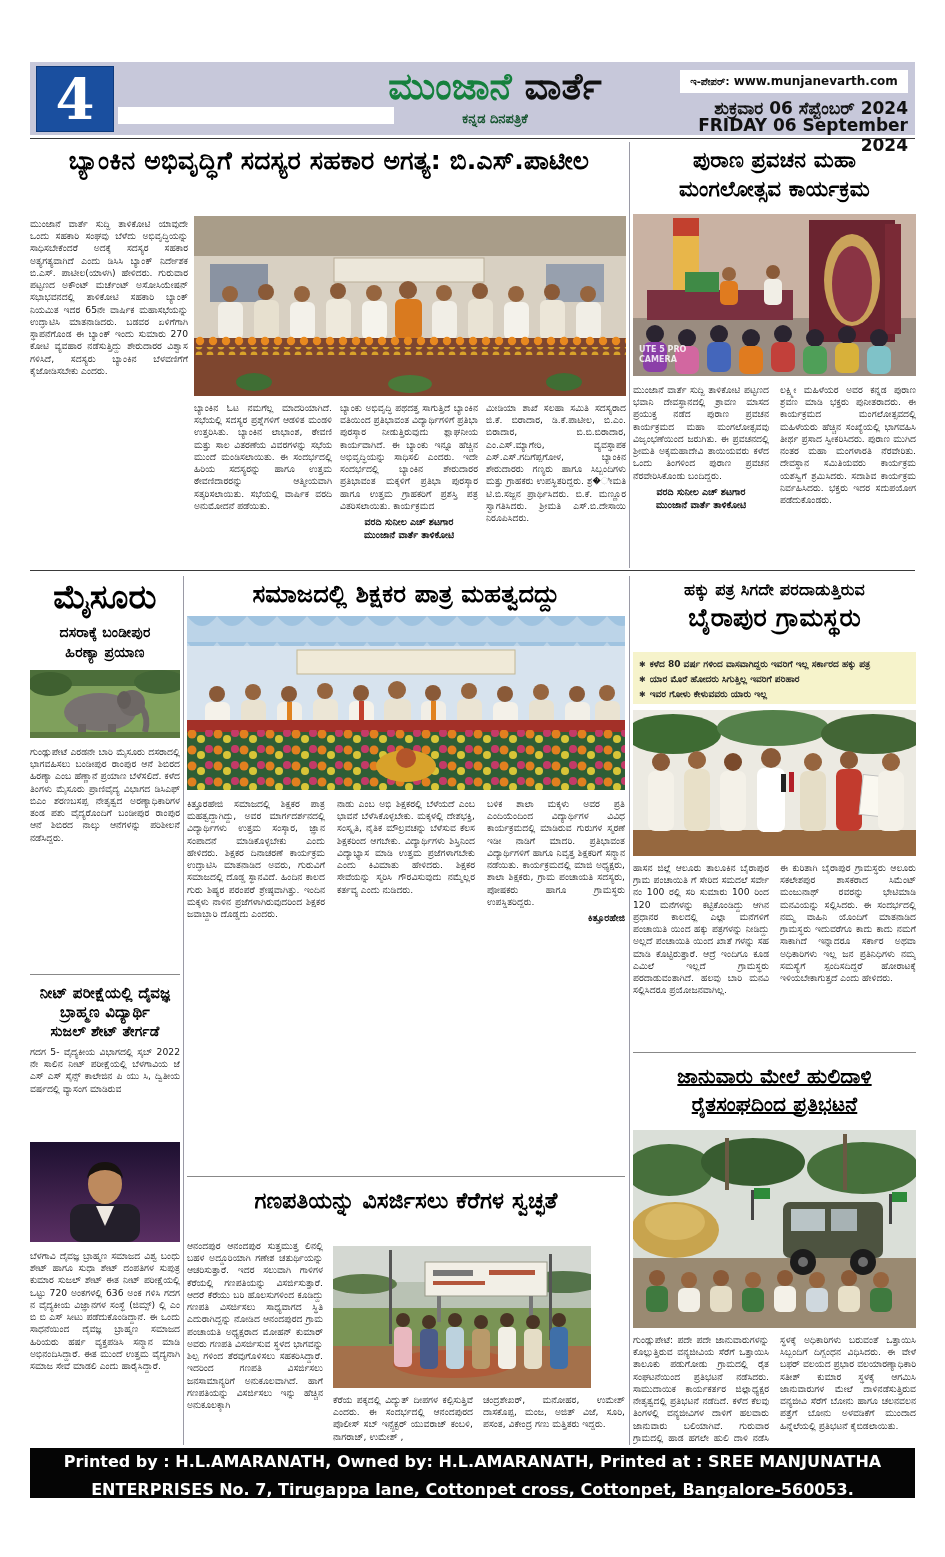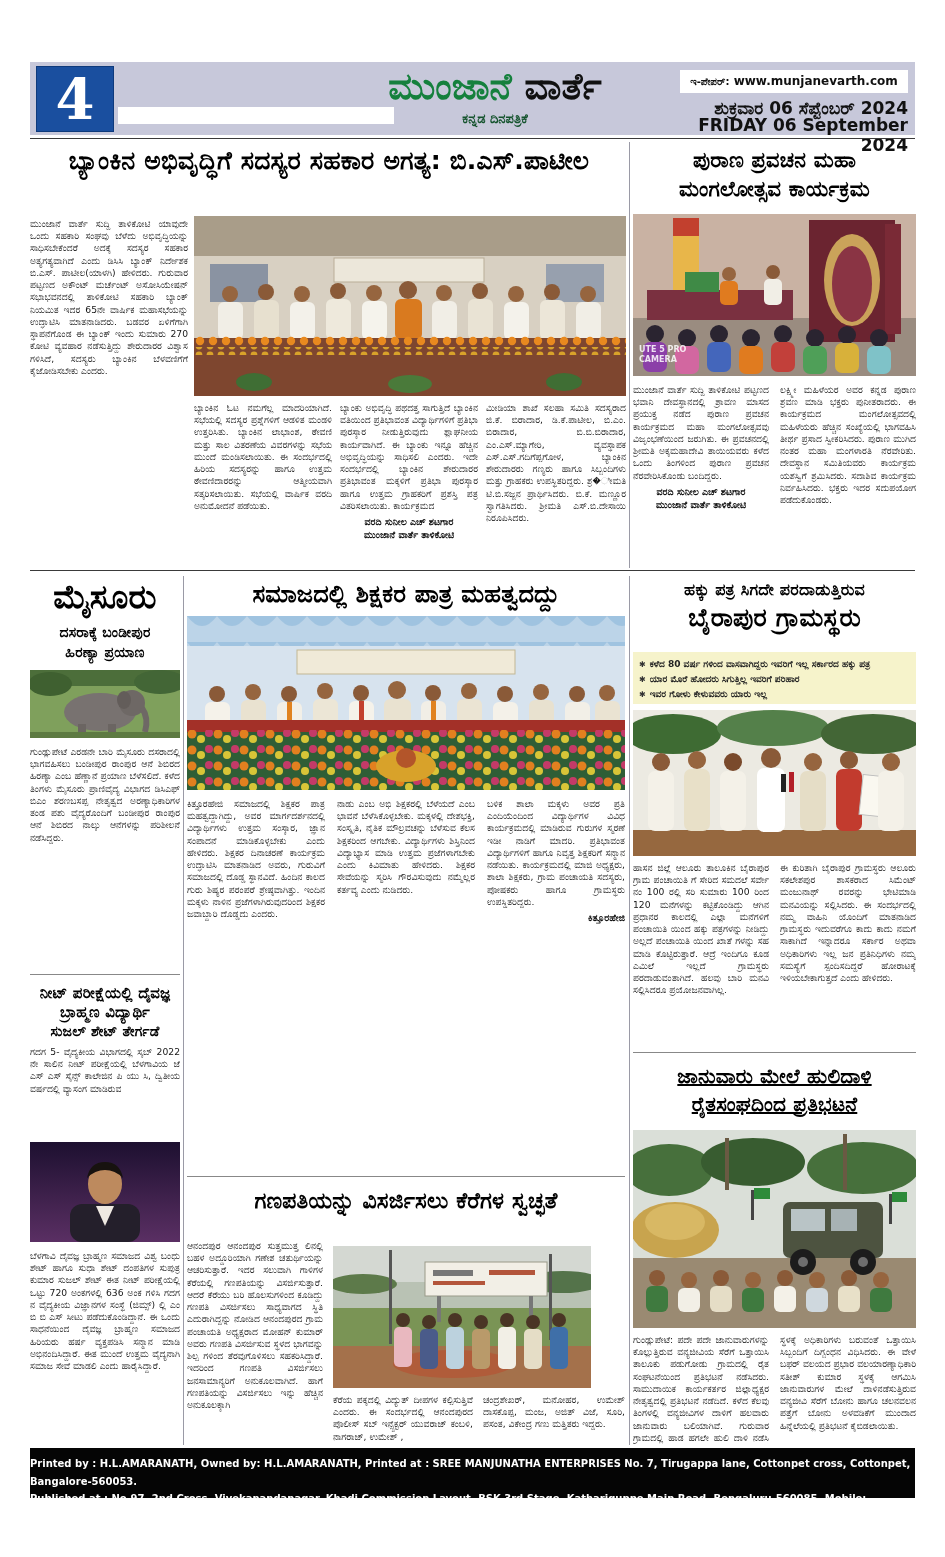--- a/index.html
+++ b/index.html
@@ -19,22 +19,22 @@
 .whitestrip{background:#ffffff;}
 .mast{text-align:center;}
 .mast .t1{font-size:37px;font-weight:bold;line-height:42px;}
 .mast .red{color:#15803d;}
 .mast .tag{font-size:13px;font-weight:bold;margin-top:3px;color:#14532d;}
 .rightbox{background:#fff;text-align:center;font-size:12px;font-weight:bold;line-height:23px;}
 .dateline{text-align:right;font-weight:bold;font-size:17px;color:#111;}
 .ybox{background:#f6f3cb;padding:5px 6px 3px 6px;}
 .ybox .bl{font-size:9px;font-weight:bold;line-height:14px;color:#222;white-space:nowrap;overflow:hidden;}
 .ybox .st{font-size:8px;margin-right:4px;color:#333;}
-.footer{background:#050505;color:#fff;font-weight:bold;
-  font-size:10px;line-height:1.75;padding-top:7px;font-family:"DejaVu Sans","Liberation Sans",sans-serif;}
+.footer{background:#050505;color:#fff;text-align:center;font-weight:bold;
+  font-size:16px;line-height:1.75;padding-top:0;font-family:"DejaVu Sans","Liberation Sans",sans-serif;}
 svg text{font-family:"DejaVu Sans","Liberation Sans",sans-serif;}
 </style>
 </head>
 <body>
 
 <div class="abs band" style="left:30px;top:62px;width:885px;height:73px;"></div>
 <div class="abs whitestrip" style="left:118px;top:107px;width:276px;height:17px;"></div>
 <div class="abs pagebox" style="left:36px;top:66px;width:78px;height:66px;">
     <span>4</span>
   </div>

